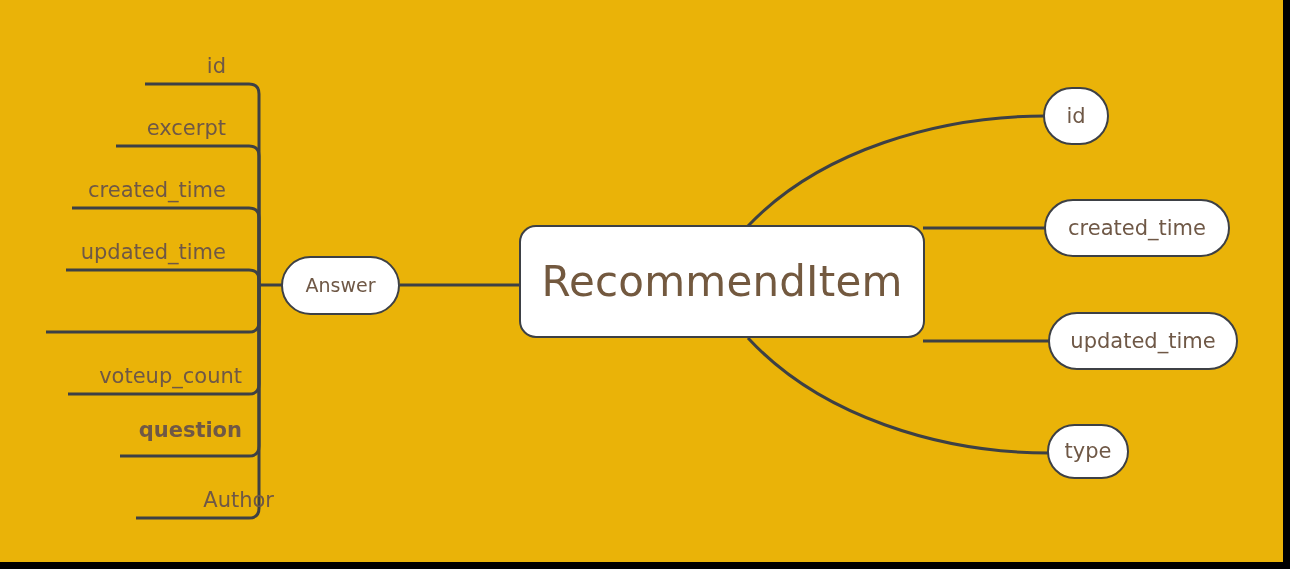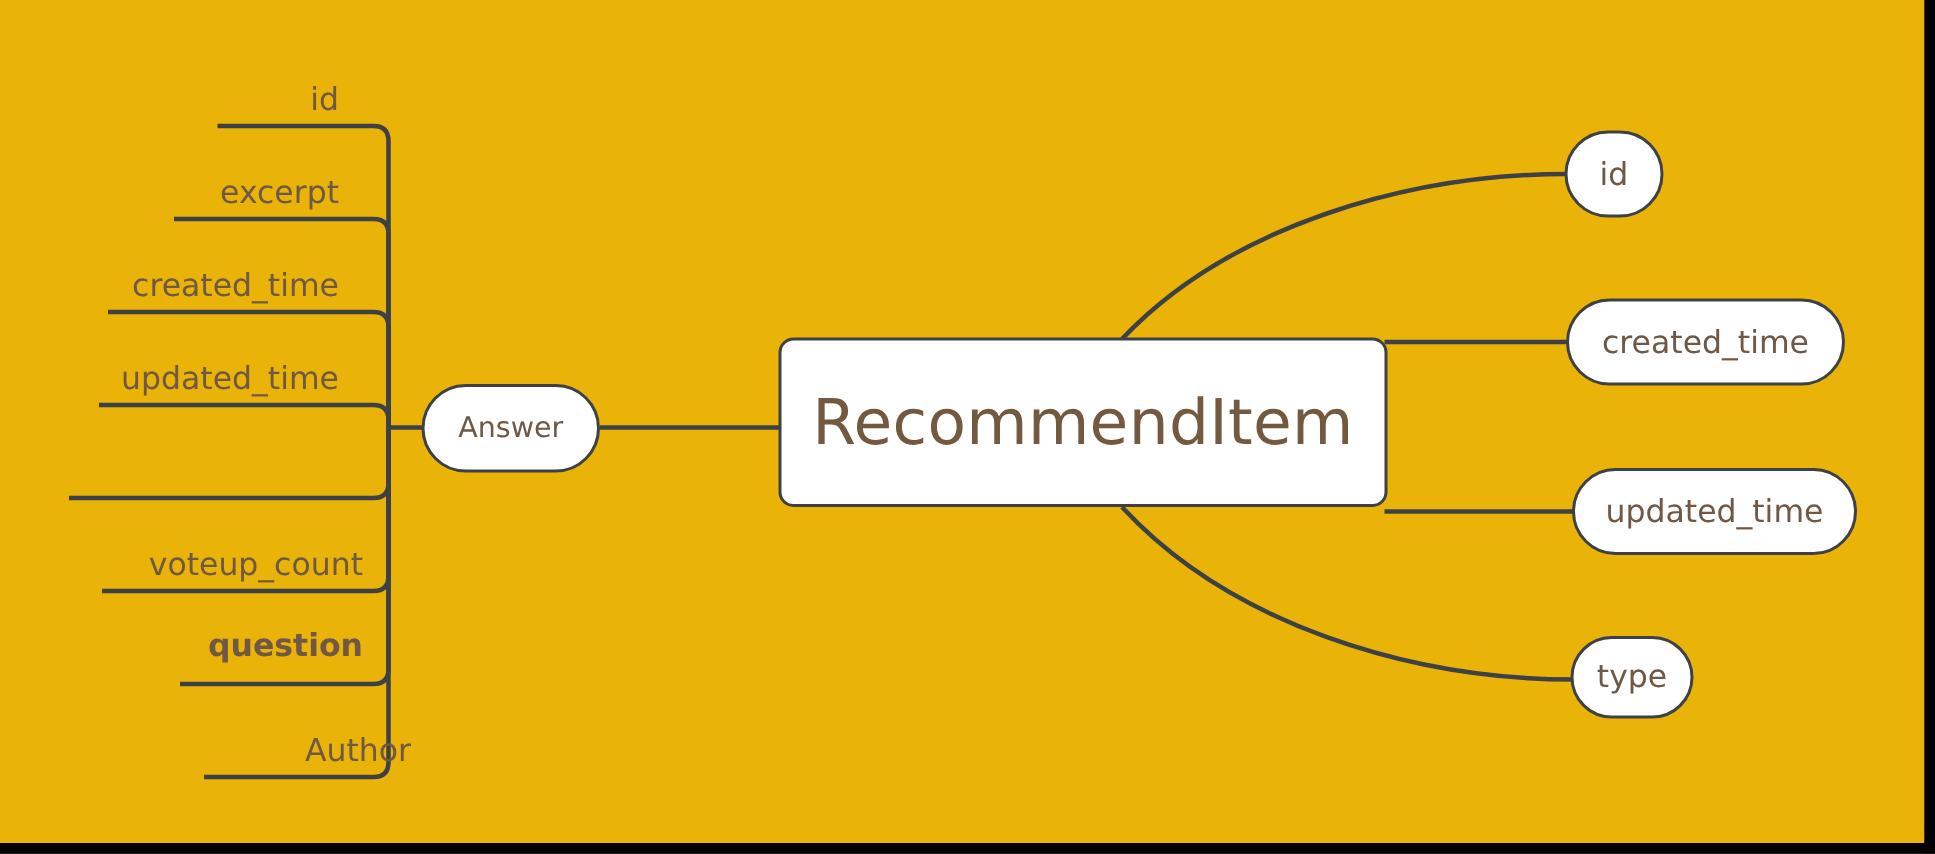--- a/index.html
+++ b/index.html
@@ -108,21 +108,21 @@
     <div class="leaf-label" style="right:1057px; top:56px;">id</div>
     <div class="leaf-label" style="right:1057px; top:106px;margin-top:12px;">excerpt</div>
     <div class="leaf-label" style="right:1057px; top:180px;">created_time</div>
     <div class="leaf-label" style="right:1057px; top:242px;">updated_time</div>
     <div class="leaf-label" style="right:1041px; top:366px;margin-left:25px;">voteup_count</div>
     <div class="leaf-label" style="right:1041px; top:420px;font-weight:bold;">question</div>
     <div class="leaf-label" style="right:1009px; top:490px;">Author</div>
 
     <div class="node pill branch" style="left:281px; top:256px; width:119px; height:59px;">Answer</div>
 
-    <div class="node root" style="left:519px; top:225px; width:406px; height:113px;">RecommendItem</div>
+    <div class="node root" style="left:519px; top:225px; width:406px; height:113px;border-radius:17px;">RecommendItem</div>
 
     <div class="node pill leaf" style="left:1043px; top:87px; width:66px; height:58px;">id</div>
     <div class="node pill leaf" style="left:1044px; top:199px; width:186px; height:58px;">created_time</div>
     <div class="node pill leaf" style="left:1048px; top:312px; width:190px; height:58px;">updated_time</div>
     <div class="node pill leaf" style="left:1047px; top:424px; width:82px; height:55px;">type</div>
 
   </div>
 
   <div class="bar-right"></div>
   <div class="bar-bottom"></div>

